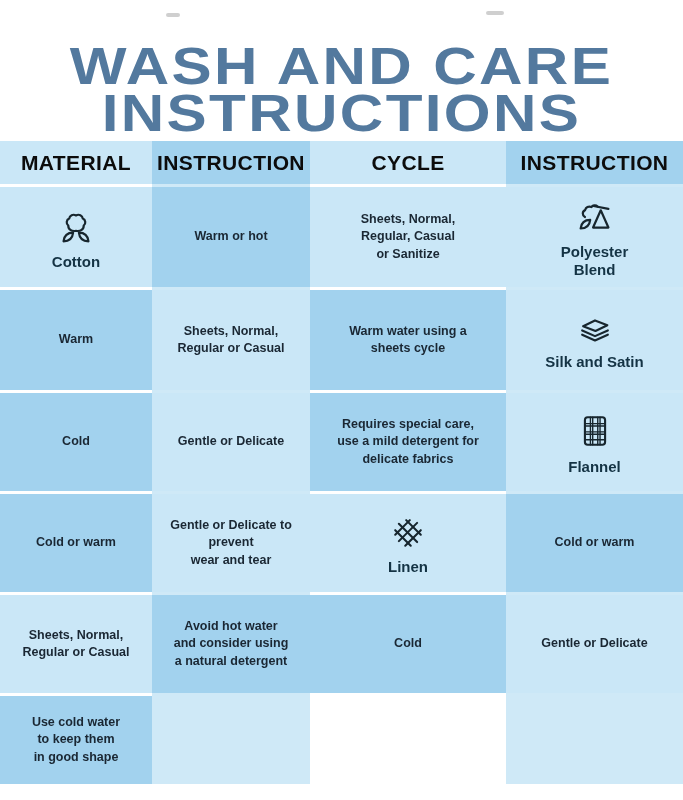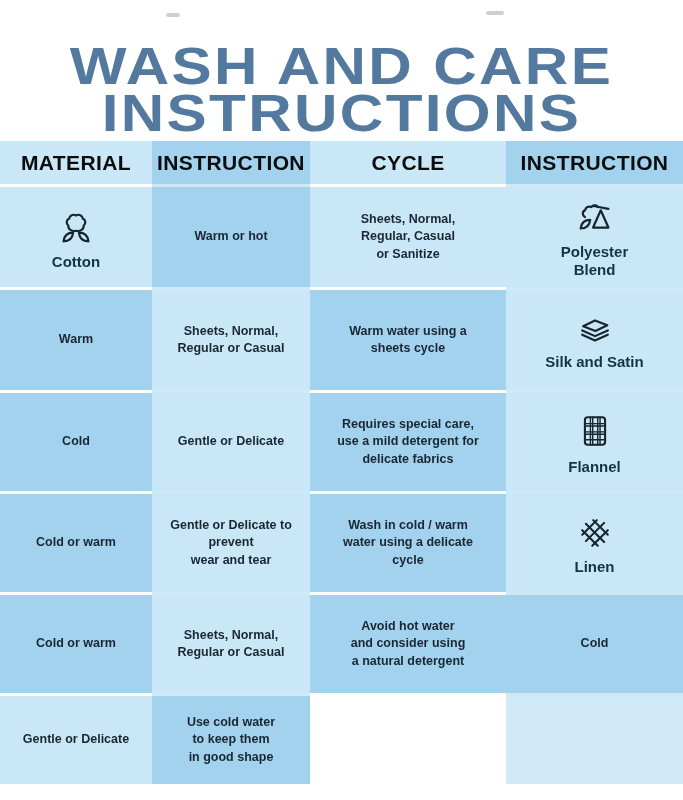--- a/index.html
+++ b/index.html
@@ -160,25 +160,20 @@
         </svg>
         <span class="mat-label">Flannel</span>
       </div>
       <div class="cell dark">
           <span class="cell-text">Cold or warm</span>
         </div>
       <div class="cell light">
           <span class="cell-text">Gentle or Delicate to prevent
 wear and tear</span>
         </div>
-      <div class="cell dark">
-          <span class="cell-text">Wash in cold / warm
-water using a delicate
-cycle</span>
-        </div>
 
       <div class="cell light mat">
         <svg class="icon" width="44" height="42" viewBox="0 0 48 46">
           <path d="M10 26 L26 10"></path>
           <path d="M14 33 L34 13"></path>
           <path d="M21 38 L38 21"></path>
           <path d="M22 10 L38 26"></path>
           <path d="M14 14 L34 34"></path>
           <path d="M10 21 L27 38"></path>
         </svg>

